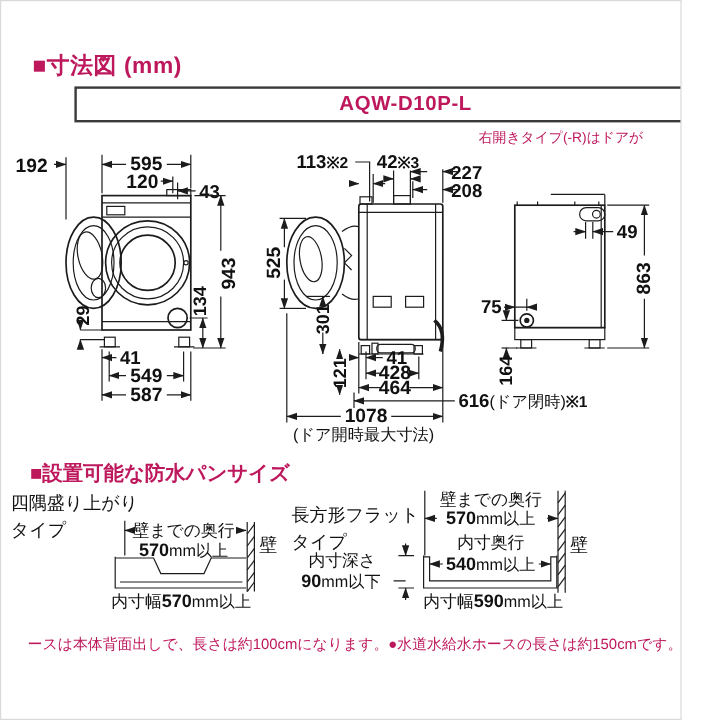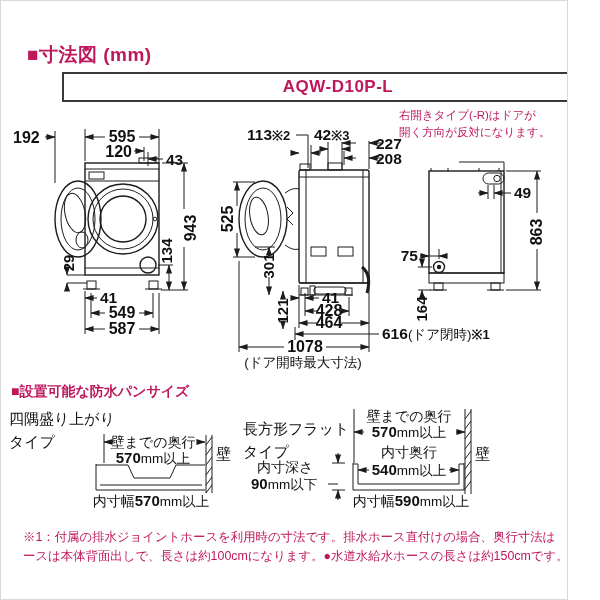--- a/index.html
+++ b/index.html
@@ -4,21 +4,21 @@
 <style>
   html,body{margin:0;padding:0;background:#fff;}
   #page{position:relative;width:568px;height:600px;background:#fff;border:1px solid #d9d9d9;box-sizing:border-box;overflow:hidden;
         font-family:"Liberation Sans",sans-serif;color:#be185d;}
   .abs{position:absolute;}
   #title{left:26px;top:41px;font-size:19px;font-weight:700;letter-spacing:.5px;}
   #modelbox{left:25px;top:71px;width:548px;height:26px;border:2px solid #3a3a3a;display:flex;align-items:center;justify-content:center;
             font-size:17px;font-weight:700;letter-spacing:.5px;margin-left:36px;}
   #note{left:388px;top:106px;font-size:11.5px;line-height:1.5;}
   #note .ind{padding-left:10px;}
-  #pantitle{left:10px;top:382px;font-size:14px;font-weight:700;}
+  #pantitle{left:24px;top:382px;font-size:17px;font-weight:700;}
   #foot{left:22px;top:527px;width:558px;font-size:12.4px;line-height:1.55;}
   svg{position:absolute;left:0;top:0;}
   svg text{font-family:"Liberation Sans",sans-serif;fill:#111;}
   .num{font-size:15.5px;font-weight:700;}
   .numL{font-size:16px;font-weight:700;}
   .ref{font-size:13px;font-weight:700;}
   .jp{font-size:13.5px;}
   .jp14{font-size:14px;}
   .jp15{font-size:15px;}
   .nb{font-size:15px;font-weight:700;}
@@ -31,25 +31,23 @@
 <body>
 
 <div id="page">
 
   <div id="title" class="abs">■寸法図 (mm)</div>
   <div id="modelbox" class="abs">
     <span>AQW-D10P-L</span>
   </div>
   <div id="note" class="abs">
     <div class="ind">右開きタイプ(-R)はドアが</div>
-    <div class="ind">開く方向が反対になります。</div>
   </div>
   <div id="pantitle" class="abs">■設置可能な防水パンサイズ</div>
   <div id="foot" class="abs">
-    <div>※1：付属の排水ジョイントホースを利用時の寸法です。排水ホース直付けの場合、奥行寸法は</div>
     <div>ースは本体背面出しで、長さは約100cmになります。●水道水給水ホースの長さは約150cmです。</div>
   </div>
 
   <svg width="600" height="600" viewBox="0 0 600 600">
     <defs>
       <marker id="ma" viewBox="0 0 10 10" refX="9.5" refY="5" markerWidth="9" markerHeight="9" orient="auto-start-reverse" markerUnits="userSpaceOnUse">
         <path d="M0,1.6 L10,5 L0,8.4 Z" fill="#1c1c1c"></path>
       </marker>
     </defs>
 

